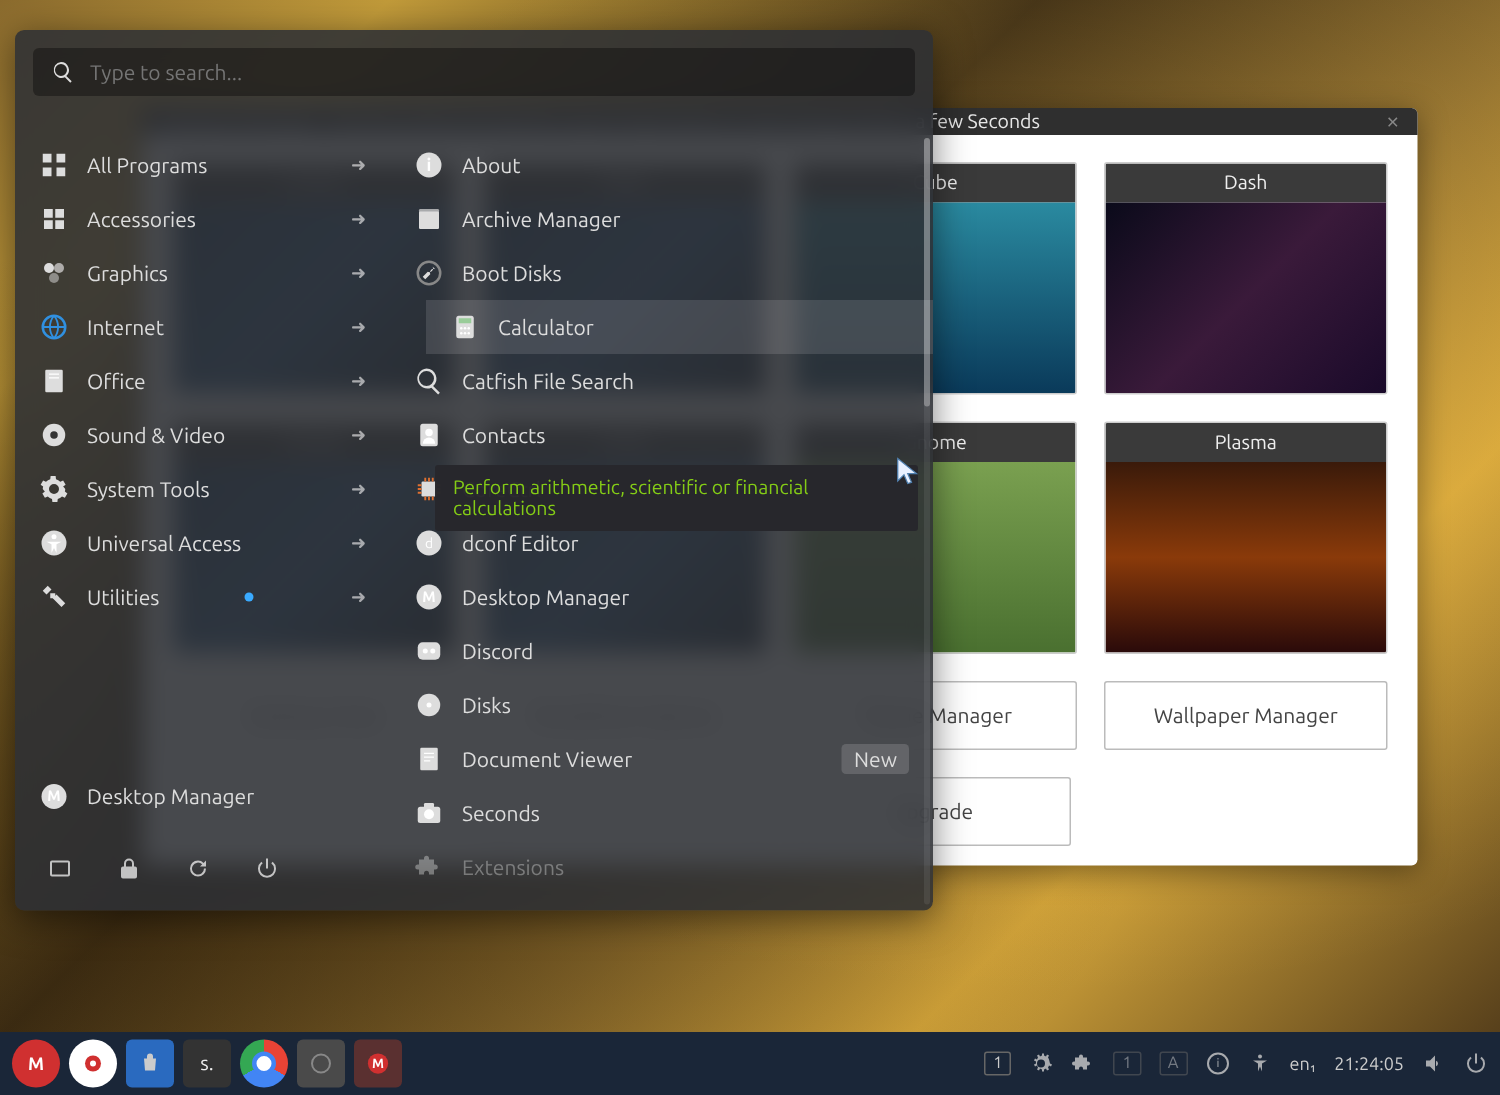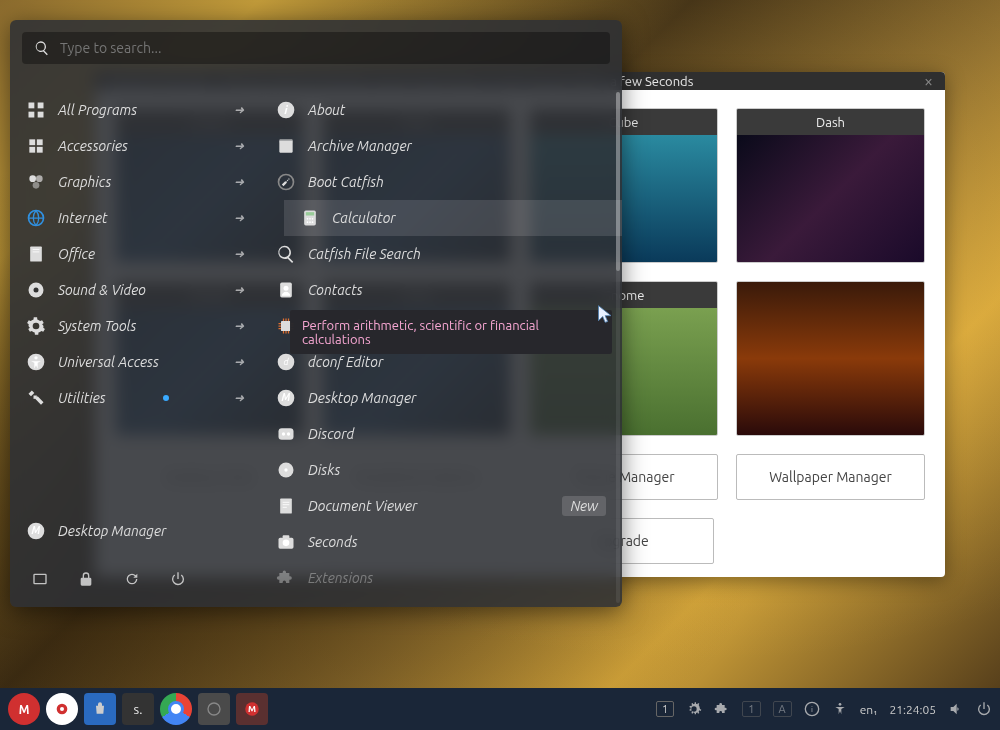--- a/index.html
+++ b/index.html
@@ -23,35 +23,35 @@
 .dm-card-thumb.icons { background: linear-gradient(#7aa050,#4a7030); }
 .dm-card-thumb.sunset { background: linear-gradient(#3a1a0a,#8a3a0a,#2a0a0a); }
 .dm-buttons { display:grid; grid-template-columns: repeat(4,1fr); gap:18px; }
 .dm-btn { border:1px solid #bbb; background:#fff; padding:14px 0; font-size:14px; color:#444; border-radius:2px; cursor:pointer; text-align:center; }
 .dm-btn-row2 { display:grid; grid-template-columns: 1fr 1fr; gap:18px; width:48%; margin:0 auto; }
 
 
 .menu { position:absolute; top:20px; left:10px; width:612px; height:587px; background:rgba(45,48,52,.88); backdrop-filter: blur(8px); border-radius:6px; color:#ddd; display:flex; flex-direction:column; box-shadow:0 4px 24px rgba(0,0,0,.5);gap:12px; }
 .search-row { margin:12px; background:rgba(0,0,0,.35); border-radius:4px; display:flex; align-items:center; padding:8px 12px; gap:10px; }
 .search-row input { flex:1; background:transparent; border:none; outline:none; color:#ccc; font-size:14px; }
-.menu-body { flex:1; display:flex; overflow:hidden;font-style:italic; }
+.menu-body { flex:1; display:flex; overflow:hidden; }
 .cat-col { width:250px; padding:4px 0; display:flex; flex-direction:column; }
 .cat-item { display:flex; align-items:center; gap:12px; padding:8px 16px; font-size:14px; cursor:pointer; }
 .cat-item .arrow { margin-left:auto; font-size:12px; opacity:.7; }
 .cat-item .dot { width:6px; height:6px; border-radius:50%; background:#3aaaff; margin-left:auto; margin-right:8px; }
 .cat-icon { width:20px; height:20px; border-radius:3px; display:flex; align-items:center; justify-content:center; font-size:14px; }
 .apps-col { flex:1; padding:4px 0; position:relative; overflow:hidden; }
 .apps-scroll { position:absolute; right:2px; top:4px; bottom:4px; width:4px; background:rgba(255,255,255,.08); border-radius:2px; }
 .apps-scroll::before { content:""; position:absolute; top:0; left:0; right:0; height:35%; background:rgba(255,255,255,.3); border-radius:2px; }
 .app-item { display:flex; align-items:center; gap:12px; padding:8px 16px; font-size:14px; cursor:pointer; position:relative; }
 .app-item:hover, .app-item.hovered { background:rgba(255,255,255,.12);margin-left:24px; }
 .app-item .badge { margin-left:auto; background:rgba(255,255,255,.15); font-size:14px; padding:2px 8px; border-radius:3px; }
 .app-item.faded { opacity:.4;text-align:center; }
 .app-icon { width:20px; height:20px; border-radius:3px; display:flex; align-items:center; justify-content:center; font-size:13px; flex-shrink:0; }
-.tooltip { position:absolute; top:290px; left:280px; right:10px; background:rgba(40,40,44,.98); padding:8px 12px; font-size:13px; color:#f9a8d4; z-index:5; border-radius:2px; }
+.tooltip { position:absolute; top:290px; left:280px; right:10px; background:rgba(40,40,44,.98); padding:8px 12px; font-size:13px; color:#84cc16; z-index:5; border-radius:2px; }
 .cursor { position:absolute; top:284px; left:586px; z-index:10; pointer-events:none; }
 
 .menu-footer1 { padding:4px 0; }
 .menu-footer1 .cat-item { padding:10px 16px; }
 .menu-footer2 { display:flex; gap:26px; padding:14px 20px; }
 .foot-icon { width:20px; height:20px; display:flex; align-items:center; justify-content:center; cursor:pointer; opacity:.85; }
 
 
 .taskbar { position:absolute; bottom:0; left:0; right:0; height:42px; background:#1a2638; display:flex; align-items:center; padding:0 8px; gap:6px; color:#ccc; font-size:12px; }
 .tb-icon { width:32px; height:32px; border-radius:4px; display:flex; align-items:center; justify-content:center; cursor:pointer; }
@@ -104,20 +104,21 @@
         </div>
         <div class="dm-card">
           <div class="dm-card-title">Unity</div>
           <div class="dm-card-thumb "></div>
         </div>
         <div class="dm-card">
           <div class="dm-card-title">Gnome</div>
           <div class="dm-card-thumb icons"></div>
         </div>
         <div class="dm-card">
+          <div class="dm-card-title">Plasma</div>
           <div class="dm-card-thumb sunset"></div>
         </div>
       </div>
     <div class="dm-buttons" id="dm-buttons">
         <div class="dm-btn">Desktop Clock</div>
         <div class="dm-btn">Panel/Dock Options</div>
         <div class="dm-btn">Theme Manager</div>
         <div class="dm-btn">Wallpaper Manager</div>
       </div>
     <div class="dm-btn-row2" id="dm-buttons2">
@@ -290,21 +291,21 @@
             </span>
             <span>Archive Manager</span>
           </div>
           <div class="app-item">
             <span class="app-icon">
               <svg viewBox="0 0 24 24" width="20" height="20" fill="#888">
                 <circle cx="12" cy="12" r="9" fill="none" stroke="#888" stroke-width="2"></circle>
                 <path d="M15 7a3 3 0 01-4 4l-4 4 2 2 4-4a3 3 0 014-4z"></path>
               </svg>
             </span>
-            <span>Boot Catfish</span>
+            <span>Boot Disks</span>
           </div>
           <div class="app-item hovered">
             <span class="app-icon">
               <svg viewBox="0 0 24 24" width="20" height="20" fill="#666">
                 <rect x="5" y="3" width="14" height="18" rx="2"></rect>
                 <rect x="7" y="5" width="10" height="4" fill="#9c9"></rect>
                 <circle cx="9" cy="13" r="1" fill="#fff"></circle>
                 <circle cx="12" cy="13" r="1" fill="#fff"></circle>
                 <circle cx="15" cy="13" r="1" fill="#fff"></circle>
                 <circle cx="9" cy="17" r="1" fill="#fff"></circle>

